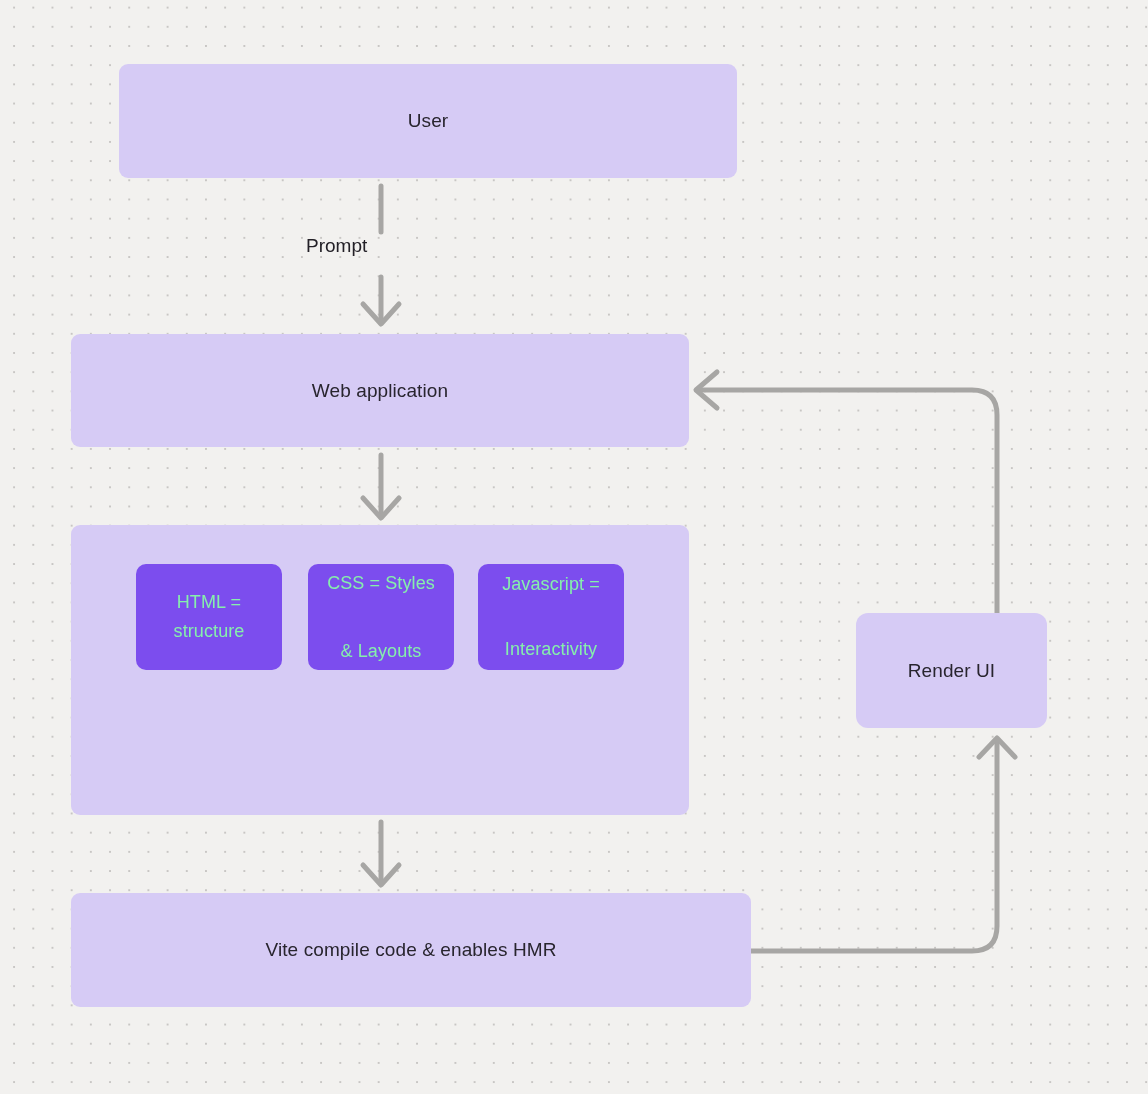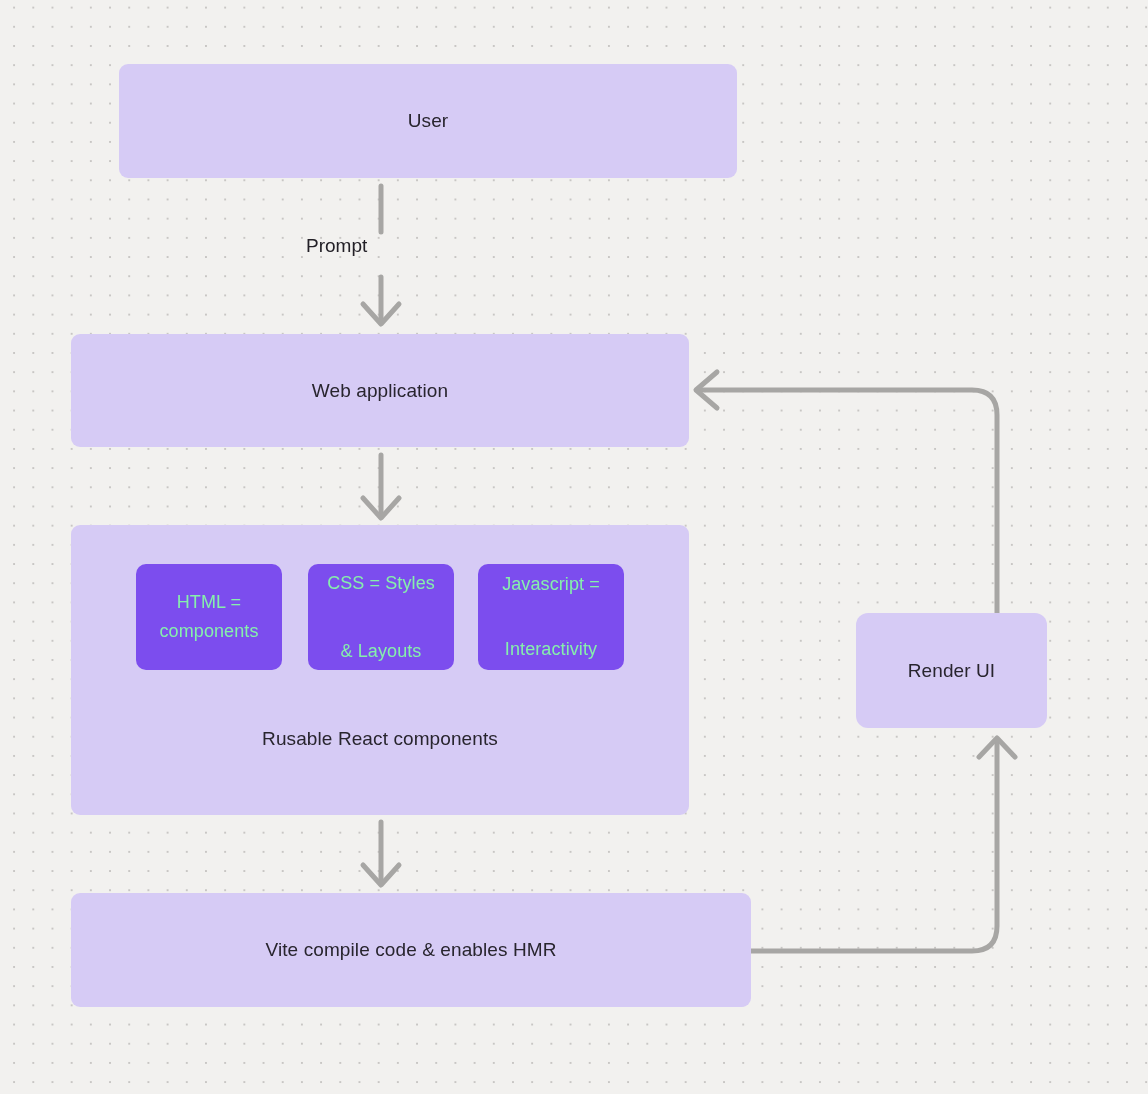--- a/index.html
+++ b/index.html
@@ -129,31 +129,30 @@
 
   <div class="edge-label">Prompt</div>
 
   <div class="node node-webapp">
     <span>Web application</span>
   </div>
 
   <div class="node node-container">
     <div class="chip chip-1">
       <span>HTML =</span>
-      <span>components</span>
+      <span>structure</span>
     </div>
     <div class="chip chip-2">
       <span>CSS = Styles</span>
       <span>&amp; Layouts</span>
     </div>
     <div class="chip chip-3">
       <span>Javascript =</span>
       <span>Interactivity</span>
     </div>
-    <div class="container-label">Rusable React components</div>
   </div>
 
   <div class="node node-vite">
     <span>Vite compile code &amp; enables HMR</span>
   </div>
 
   <div class="node node-render">
     <span>Render UI</span>
   </div>
 

